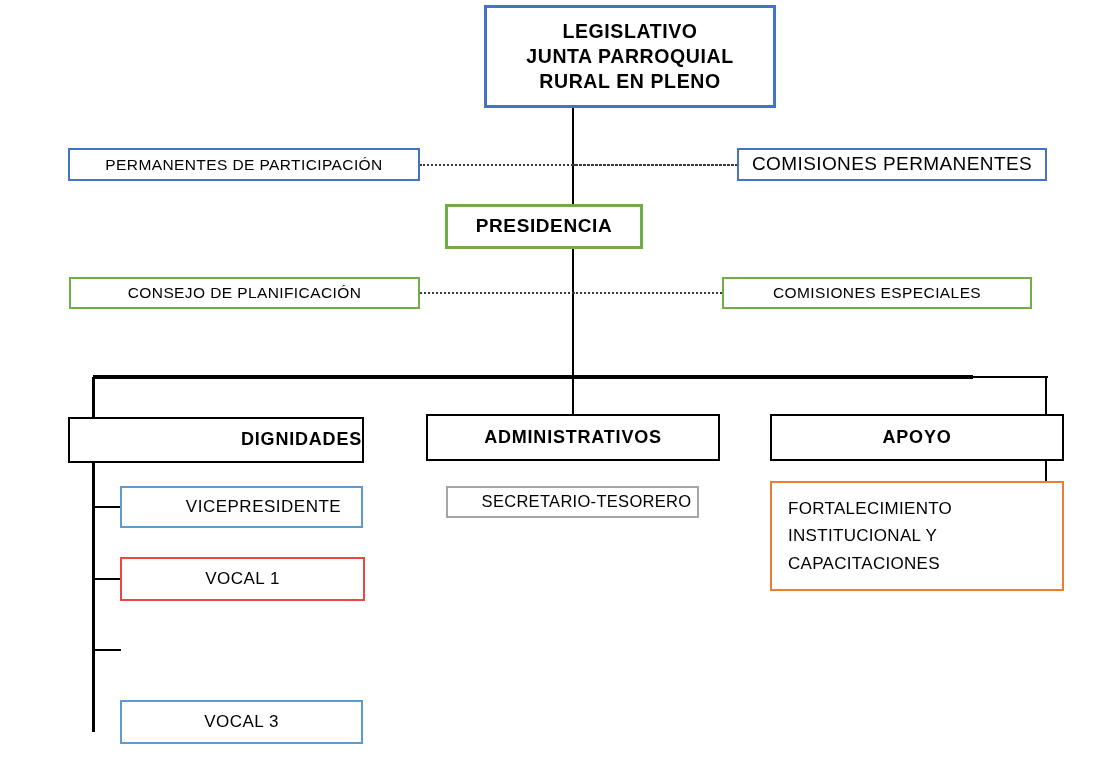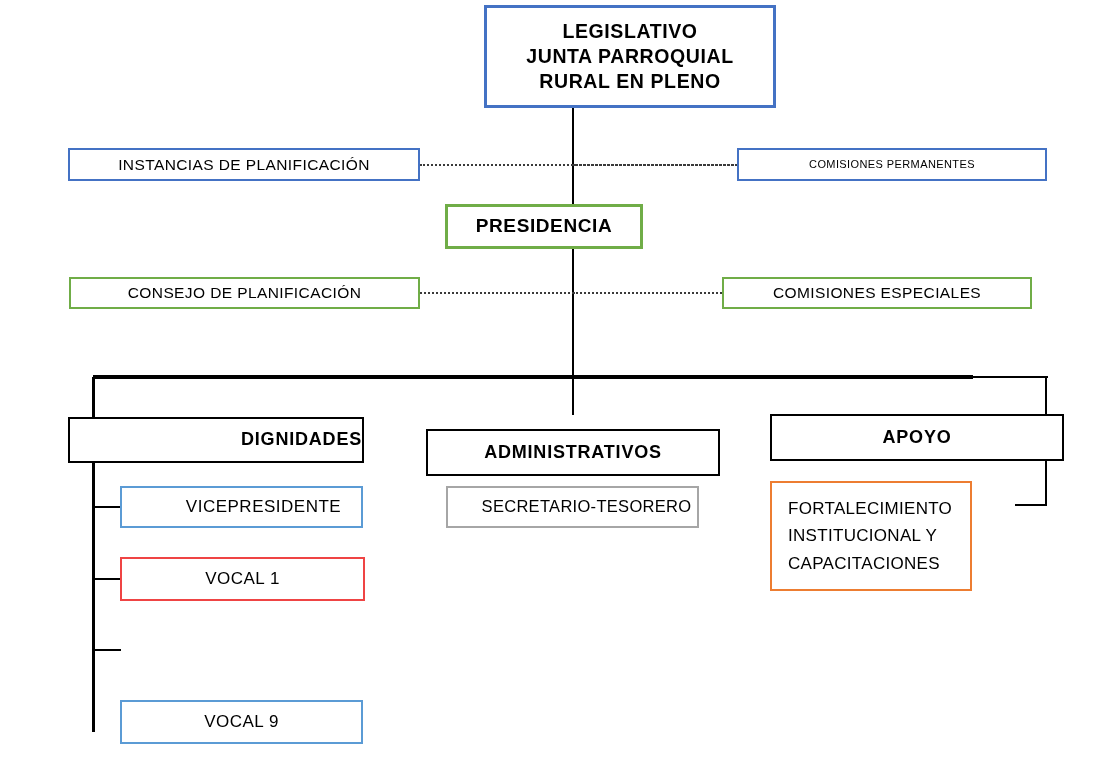--- a/index.html
+++ b/index.html
@@ -45,21 +45,21 @@
   
   .n-instancias {
     left: 68px; top: 148px; width: 352px; height: 33px;
     border: 2px solid #4472C4;
     font-size: 15.5px;
     letter-spacing: 0.4px;
   }
   .n-permanentes {
     left: 737px; top: 148px; width: 310px; height: 33px;
     border: 2px solid #4472C4;
-    font-size: 11px;
+    font-size: 19px;
     letter-spacing: 0.4px;
     justify-content: center;
   }
 
   
   .n-presidencia {
     left: 445px; top: 204px; width: 198px; height: 45px;
     border: 3px solid #70AD47;
     font-weight: bold;
     font-size: 19px;
@@ -88,21 +88,20 @@
     font-size: 18px;
     letter-spacing: 0.8px;
     justify-content: flex-end;
   }
   .n-administrativos {
     left: 426px; top: 414px; width: 294px; height: 47px;
     border: 2px solid #000000;
     font-weight: bold;
     font-size: 18px;
     letter-spacing: 0.8px;
-    margin-top: 15px;
   }
   .n-apoyo {
     left: 770px; top: 414px; width: 294px; height: 47px;
     border: 2px solid #000000;
     font-weight: bold;
     font-size: 18px;
     letter-spacing: 0.8px;
   }
 
   
@@ -127,30 +126,30 @@
   }
   .n-vocal3 {
     left: 120px; top: 700px; width: 243px; height: 44px;
     border: 2px solid #5B9BD5;
     font-size: 17px;
     letter-spacing: 0.5px;
   }
 
   
   .n-secretario {
-    left: 446px; top: 486px; width: 253px; height: 42px;
+    left: 446px; top: 486px; width: 253px; height: 32px;
     border: 2px solid #A6A6A6;
     font-size: 16.5px;
     letter-spacing: 0.3px;
     padding-left: 28px;
   }
 
   
   .n-fortalecimiento {
-    left: 770px; top: 481px; width: 202px; height: 110px;
+    left: 770px; top: 481px; width: 294px; height: 110px;
     border: 2px solid #ED7D31;
     justify-content: flex-start;
     text-align: left;
     padding-left: 16px;
     font-size: 17px;
     line-height: 1.62;
     letter-spacing: 0.3px;
   }
 
   
@@ -217,21 +216,21 @@
   <div class="line line-h stub-vocal1"></div>
   <div class="line line-h stub-vocal2"></div>
 
   <div class="node n-legislativo">
     <span class="label">LEGISLATIVO
 JUNTA PARROQUIAL
 RURAL EN PLENO</span>
   </div>
 
   <div class="node n-instancias">
-    <span class="label">INSTANCIAS DE PLANIFICACIÓN</span>
+    <span class="label">PERMANENTES DE PARTICIPACIÓN</span>
   </div>
 
   <div class="node n-permanentes">
     <span class="label">COMISIONES  PERMANENTES</span>
   </div>
 
   <div class="node n-presidencia">
     <span class="label">PRESIDENCIA</span>
   </div>
 
@@ -258,21 +257,21 @@
   <div class="node n-vice">
     <span class="label">VICEPRESIDENTE</span>
   </div>
 
   <div class="node n-vocal1">
     <span class="label">VOCAL 1</span>
   </div>
 
 
   <div class="node n-vocal3">
-    <span class="label">VOCAL 9</span>
+    <span class="label">VOCAL 3</span>
   </div>
 
   <div class="node n-secretario">
     <span class="label">SECRETARIO-TESORERO</span>
   </div>
 
   <div class="node n-fortalecimiento">
     <span class="label">FORTALECIMIENTO
 INSTITUCIONAL   Y
 CAPACITACIONES</span>

